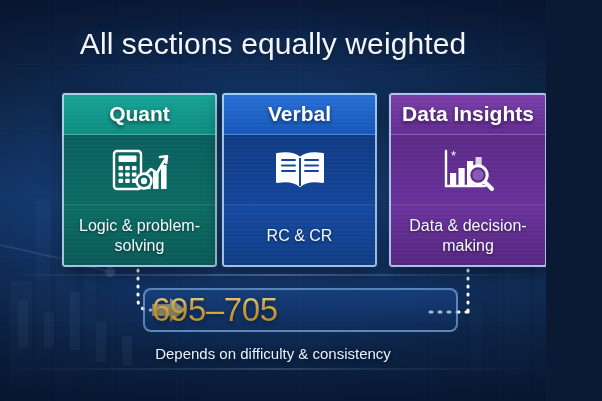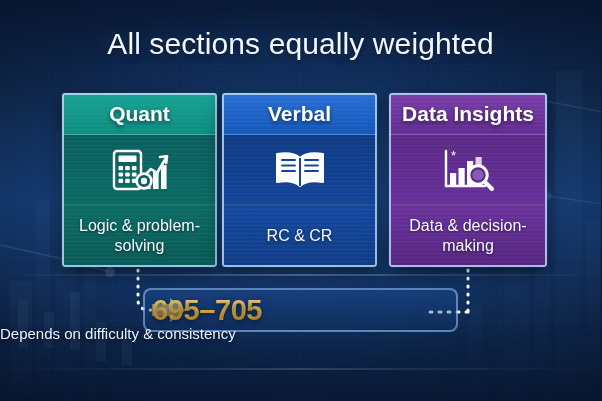--- a/index.html
+++ b/index.html
@@ -4,21 +4,21 @@
 <style>
   * { margin:0; padding:0; box-sizing:border-box; }
   html, body { width:602px; height:401px; overflow:hidden; }
   body {
     font-family:"Liberation Sans", sans-serif;
     background:#0a1a35;
     position:relative;
   }
   .stage {
     position:absolute; inset:0;
-    width:601px; height:401px;
+    width:546px; height:401px;
     overflow:hidden;
     background:
       radial-gradient(ellipse 70% 60% at 50% 46%, rgba(40,96,170,0.55) 0%, rgba(18,52,110,0.30) 48%, rgba(8,24,56,0.0) 78%),
       linear-gradient(180deg,#0b1c3c 0%, #123058 26%, #17407a 50%, #102c55 78%, #0a1c3a 100%);
   }
   
   .bg-bars { position:absolute; inset:0; opacity:.45; }
   .bg-bar { position:absolute; bottom:0; background:linear-gradient(180deg, rgba(150,195,245,0.22), rgba(90,150,220,0.05)); }
   .bg-cand { position:absolute; background:rgba(150,200,250,0.15); }
   .grid-h { position:absolute; left:0; right:0; height:1px; background:rgba(150,200,255,0.055); }
@@ -96,35 +96,35 @@
     border:2px solid rgba(150,200,250,.55);
     border-radius:8px;
     background:linear-gradient(180deg, rgba(30,80,155,.45) 0%, rgba(16,48,104,.30) 100%);
     z-index:5;
   }
   .score-row {
     position:absolute; left:152px; top:288px; width:300px; height:44px;
     display:flex; align-items:center; z-index:6;
   }
   .score-num {
-    font-size:29px; font-weight:bold;
+    font-size:33px; font-weight:normal;
     color:#f3c551;
     background:linear-gradient(180deg,#ffe9a8 0%, #f5c24a 48%, #d99c24 100%);
     -webkit-background-clip:text; background-clip:text;
     -webkit-text-fill-color:transparent;
     text-shadow:0 2px 5px rgba(0,0,0,.45);
     letter-spacing:-.4px;
   }
   .score-note {
     font-size:17px; color:#f2d58c; margin-left:9px;
     text-shadow:0 1px 3px rgba(0,0,0,.5);
   }
   .caption {
-    position:absolute; left:0; right:0; top:325px;
-    text-align:left; font-size:15px; color:#e8f1ff;
+    position:absolute; left:0; right:0; top:345px;
+    text-align:center; font-size:15px; color:#e8f1ff;
     text-shadow:0 1px 4px rgba(0,0,0,.6);
     z-index:6;
   }
 </style>
 </head>
 <body>
 
 <div class="stage">
 
   <div class="bg-bars">

